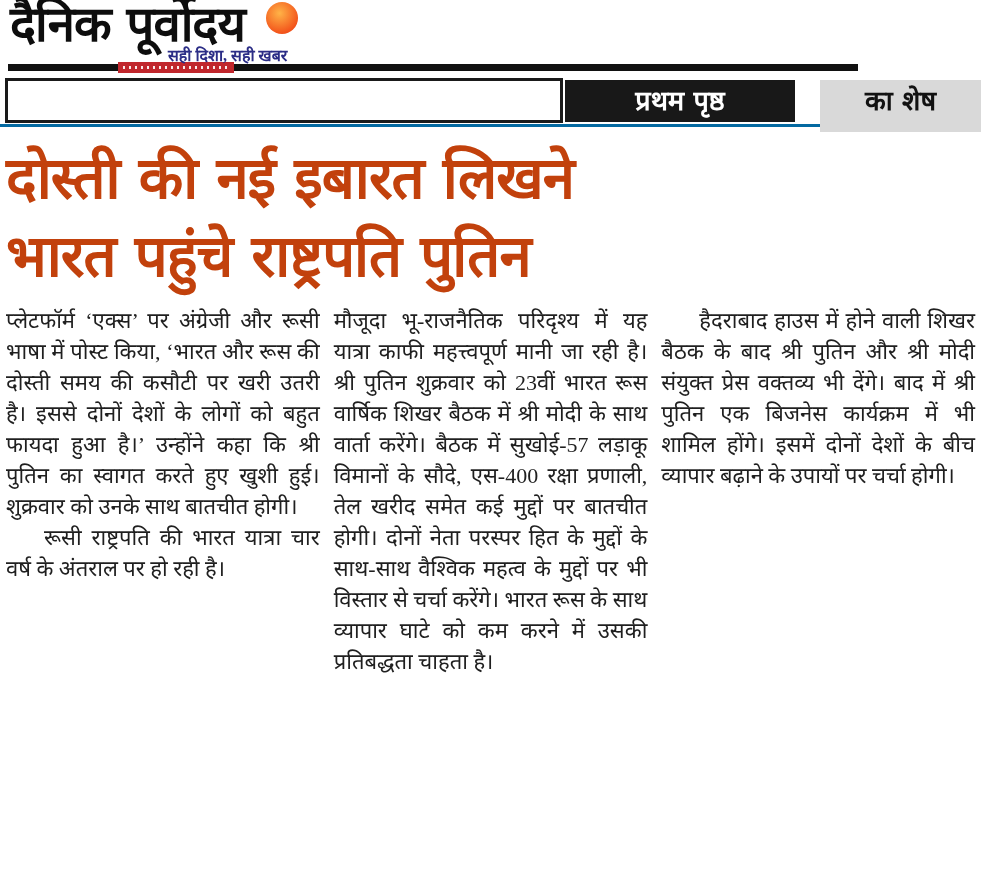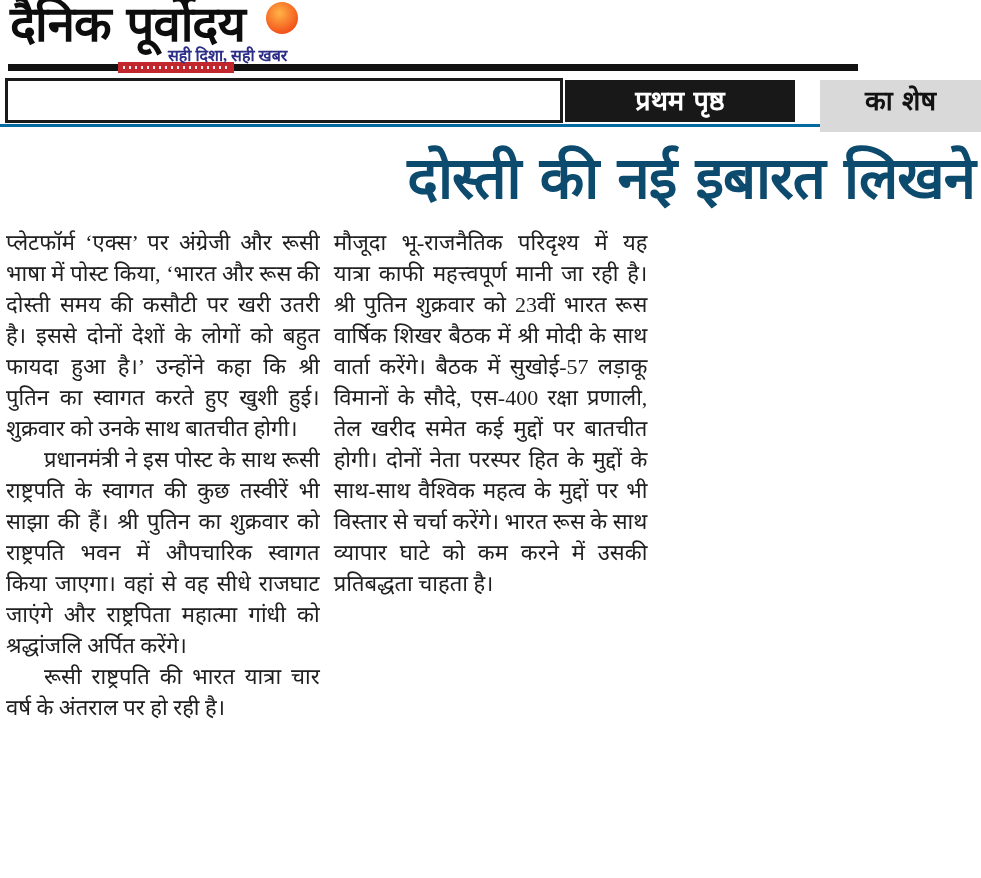--- a/index.html
+++ b/index.html
@@ -56,23 +56,23 @@
     position:absolute;left:820px;top:2px;width:161px;height:52px;
     background:#d9d9d9;color:#121212;
     font-family:"DejaVu Sans", sans-serif;font-weight:bold;
     font-size:27px;line-height:42px;text-align:center;white-space:nowrap;
   }
   
   .article{padding:0 6px;}
   .headline{
     margin:12px 0 10px;
     font-family:"DejaVu Sans", sans-serif;
-    font-weight:bold;color:#0c4a6e;
+    font-weight:bold;color:#c2410c;
     font-size:58px;line-height:78px;
-    text-align:right;letter-spacing:-1px;
+    text-align:left;letter-spacing:-1px;
   }
   .headline span{display:block;}
   .columns{
     display:flex;gap:14px;margin-top:4px;
   }
   .col{flex:1 1 0;min-width:0;}
   .col p{
     margin:0;
     font-size:22px;line-height:31px;
     text-align:justify;color:#1f1f1f;
@@ -95,29 +95,30 @@
 
   <div class="strip">
     <div class="datebox"></div>
     <div class="section-label">प्रथम पृष्ठ</div>
     <div class="cont-label">का शेष</div>
   </div>
 
   <main class="article">
     <h2 class="headline">
       <span>दोस्ती की नई इबारत लिखने</span>
+      <span>भारत पहुंचे राष्ट्रपति पुतिन</span>
     </h2>
 
     <div class="columns">
       <div class="col">
         <p>प्लेटफॉर्म ‘एक्स’ पर अंग्रेजी और रूसी भाषा में पोस्ट किया, ‘भारत और रूस की दोस्ती समय की कसौटी पर खरी उतरी है। इससे दोनों देशों के लोगों को बहुत फायदा हुआ है।’ उन्होंने कहा कि श्री पुतिन का स्वागत करते हुए खुशी हुई। शुक्रवार को उनके साथ बातचीत होगी।</p>
-        <p class="indent">प्रधानमंत्री ने इस पोस्ट के साथ रूसी राष्ट्रपति के स्वागत की कुछ तस्वीरें भी साझा की हैं। श्री पुतिन का शुक्रवार को राष्ट्रपति भवन में औपचारिक स्वागत किया जाएगा। वहां से वह सीधे राजघाट जाएंगे और राष्ट्रपिता महात्मा गांधी को श्रद्धांजलि अर्पित करेंगे।</p>
         <p class="indent">रूसी राष्ट्रपति की भारत यात्रा चार वर्ष के अंतराल पर हो रही है।</p>
       </div>
       <div class="col">
         <p>मौजूदा भू-राजनैतिक परिदृश्य में यह यात्रा काफी महत्त्वपूर्ण मानी जा रही है। श्री पुतिन शुक्रवार को 23वीं भारत रूस वार्षिक शिखर बैठक में श्री मोदी के साथ वार्ता करेंगे। बैठक में सुखोई-57 लड़ाकू विमानों के सौदे, एस-400 रक्षा प्रणाली, तेल खरीद समेत कई मुद्दों पर बातचीत होगी। दोनों नेता परस्पर हित के मुद्दों के साथ-साथ वैश्विक महत्व के मुद्दों पर भी विस्तार से चर्चा करेंगे। भारत रूस के साथ व्यापार घाटे को कम करने में उसकी प्रतिबद्धता चाहता है।</p>
       </div>
       <div class="col">
+        <p class="indent">हैदराबाद हाउस में होने वाली शिखर बैठक के बाद श्री पुतिन और श्री मोदी संयुक्त प्रेस वक्तव्य भी देंगे। बाद में श्री पुतिन एक बिजनेस कार्यक्रम में भी शामिल होंगे। इसमें दोनों देशों के बीच व्यापार बढ़ाने के उपायों पर चर्चा होगी।</p>
       </div>
     </div>
   </main>
 
 </div>
 
 </body></html>

